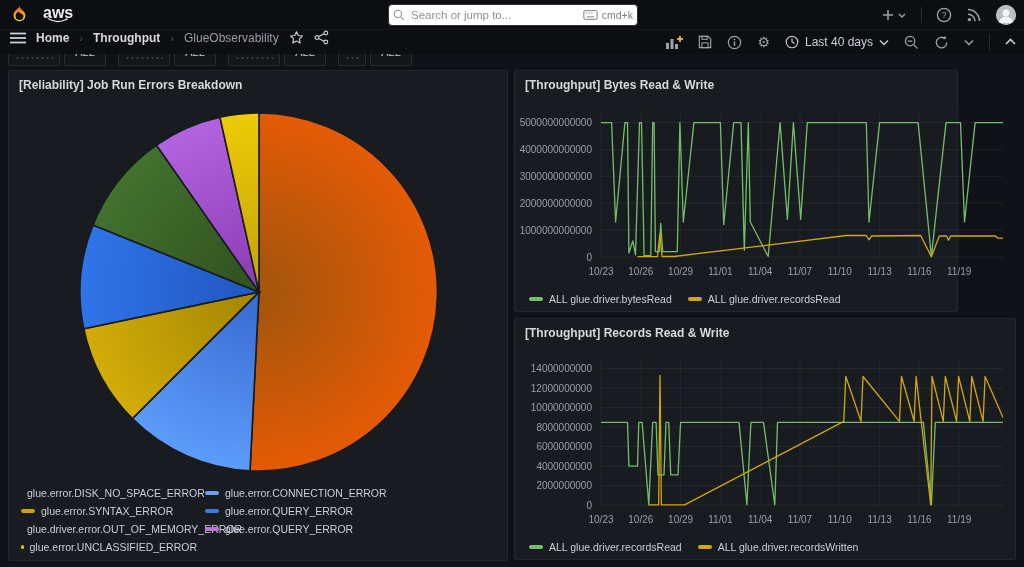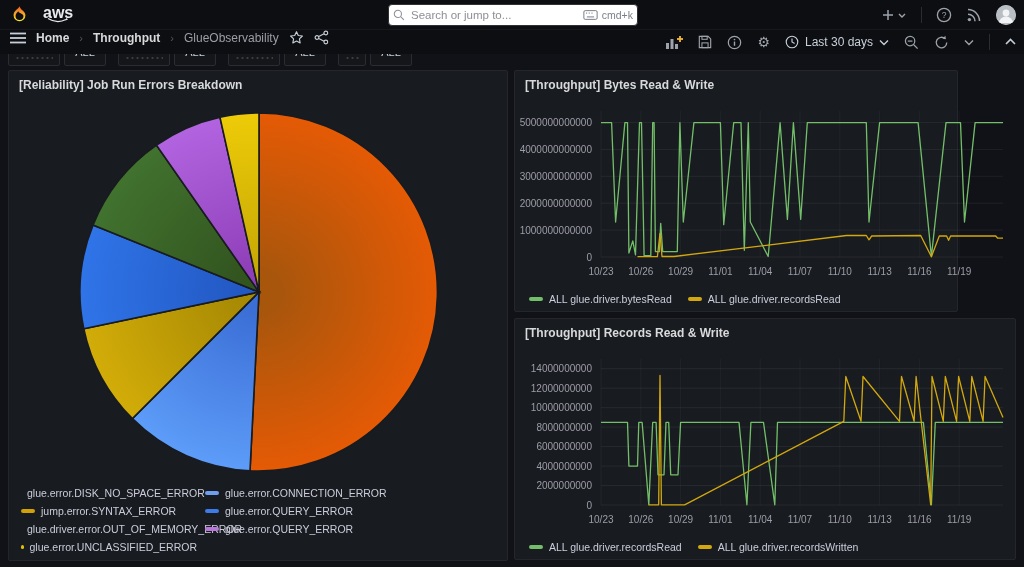--- a/index.html
+++ b/index.html
@@ -186,21 +186,21 @@
         <circle cx="8" cy="4.8" r="0.9" fill="#9ea3ab"></circle>
         <line x1="8" y1="7" x2="8" y2="11.5" stroke="#9ea3ab" stroke-width="1.5"></line>
       </svg>
     </span>
     <span class="icon-btn gear-glyph">⚙</span>
     <span class="timepick">
       <svg width="14" height="14" viewBox="0 0 16 16">
         <circle cx="8" cy="8" r="6.6" fill="none" stroke="#c7d0d9" stroke-width="1.3"></circle>
         <polyline points="8,4 8,8 11,9.6" fill="none" stroke="#c7d0d9" stroke-width="1.3"></polyline>
       </svg>
-      <span>Last 30 days</span>
+      <span>Last 40 days</span>
       <svg width="10" height="7" viewBox="0 0 10 7">
         <polyline points="1,1.5 5,5.5 9,1.5" fill="none" stroke="#c7d0d9" stroke-width="1.4"></polyline>
       </svg>
     </span>
     <span class="icon-btn">
       <svg width="15" height="15" viewBox="0 0 16 16">
         <circle cx="6.5" cy="6.5" r="5" fill="none" stroke="#9ea3ab" stroke-width="1.3"></circle>
         <line x1="10.4" y1="10.4" x2="14.5" y2="14.5" stroke="#9ea3ab" stroke-width="1.3"></line>
         <line x1="4" y1="6.5" x2="9" y2="6.5" stroke="#9ea3ab" stroke-width="1.3"></line>
       </svg>
@@ -291,21 +291,21 @@
         <div class="litem">
           <span class="sw" style="background:#E8650D"></span>
           <span>glue.error.DISK_NO_SPACE_ERROR</span>
         </div>
         <div class="litem">
           <span class="sw" style="background:#6E9FEE"></span>
           <span>glue.error.CONNECTION_ERROR</span>
         </div>
         <div class="litem">
           <span class="sw" style="background:#D2A106"></span>
-          <span>jump.error.SYNTAX_ERROR</span>
+          <span>glue.error.SYNTAX_ERROR</span>
         </div>
         <div class="litem">
           <span class="sw" style="background:#3D7BE8"></span>
           <span>glue.error.QUERY_ERROR</span>
         </div>
         <div class="litem">
           <span class="sw" style="background:#69A056"></span>
           <span>glue.driver.error.OUT_OF_MEMORY_ERROR</span>
         </div>
         <div class="litem">

